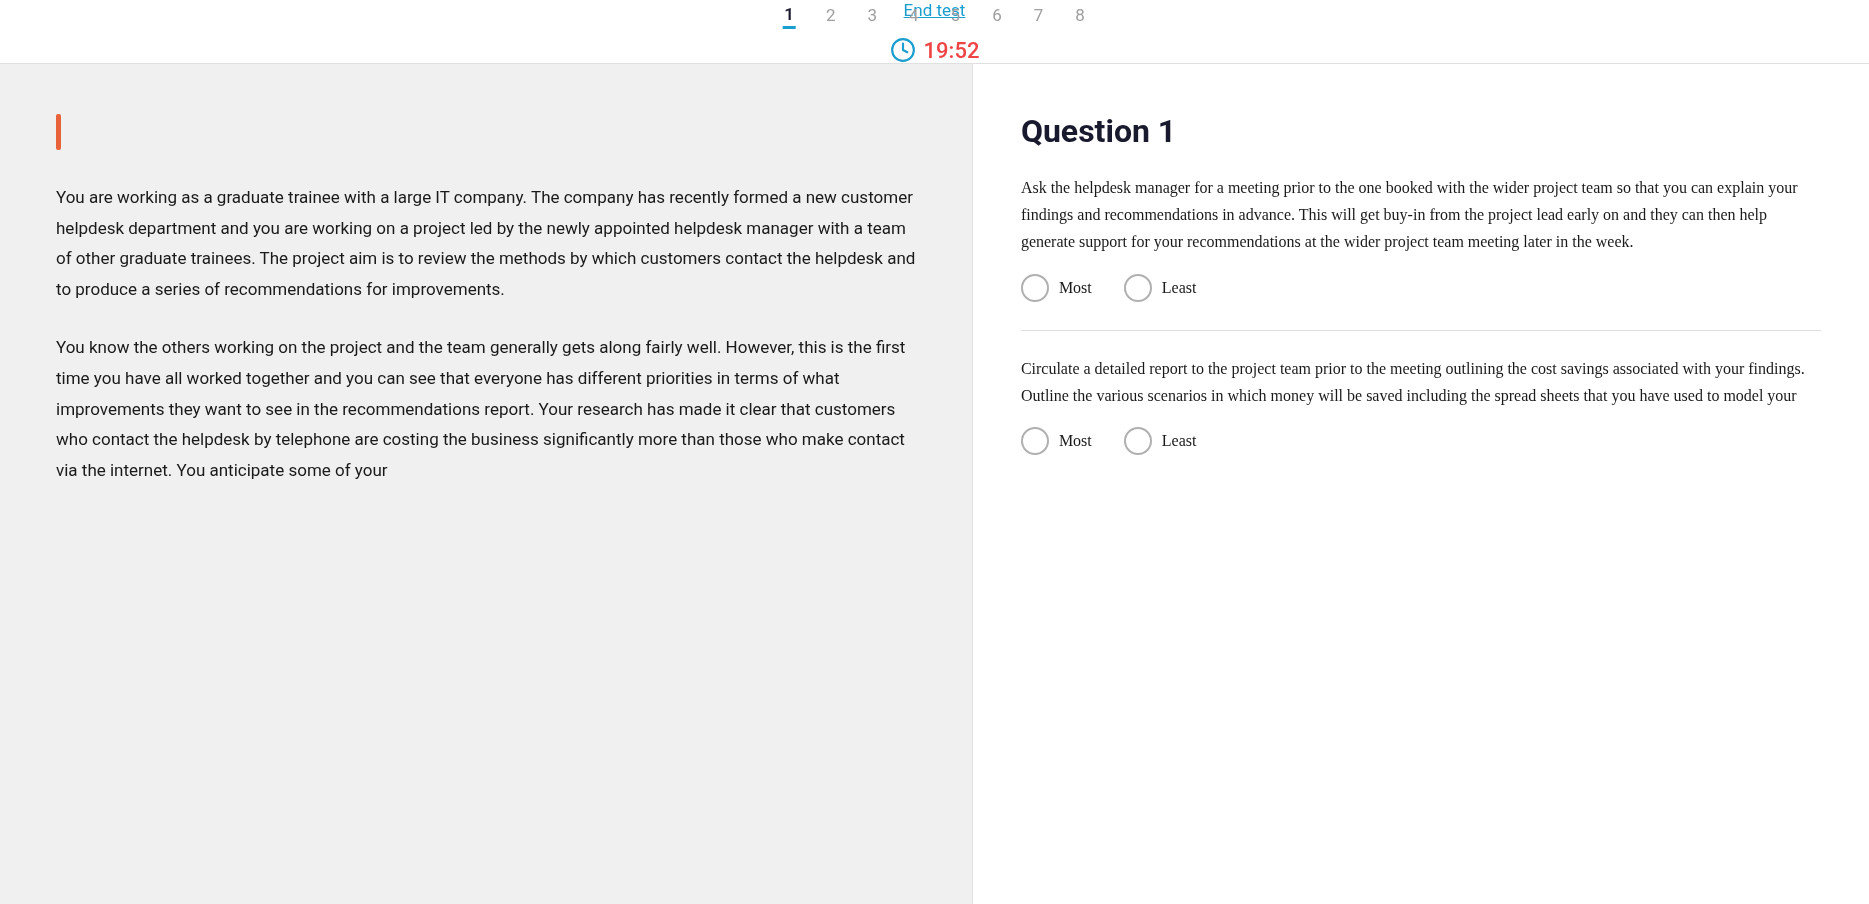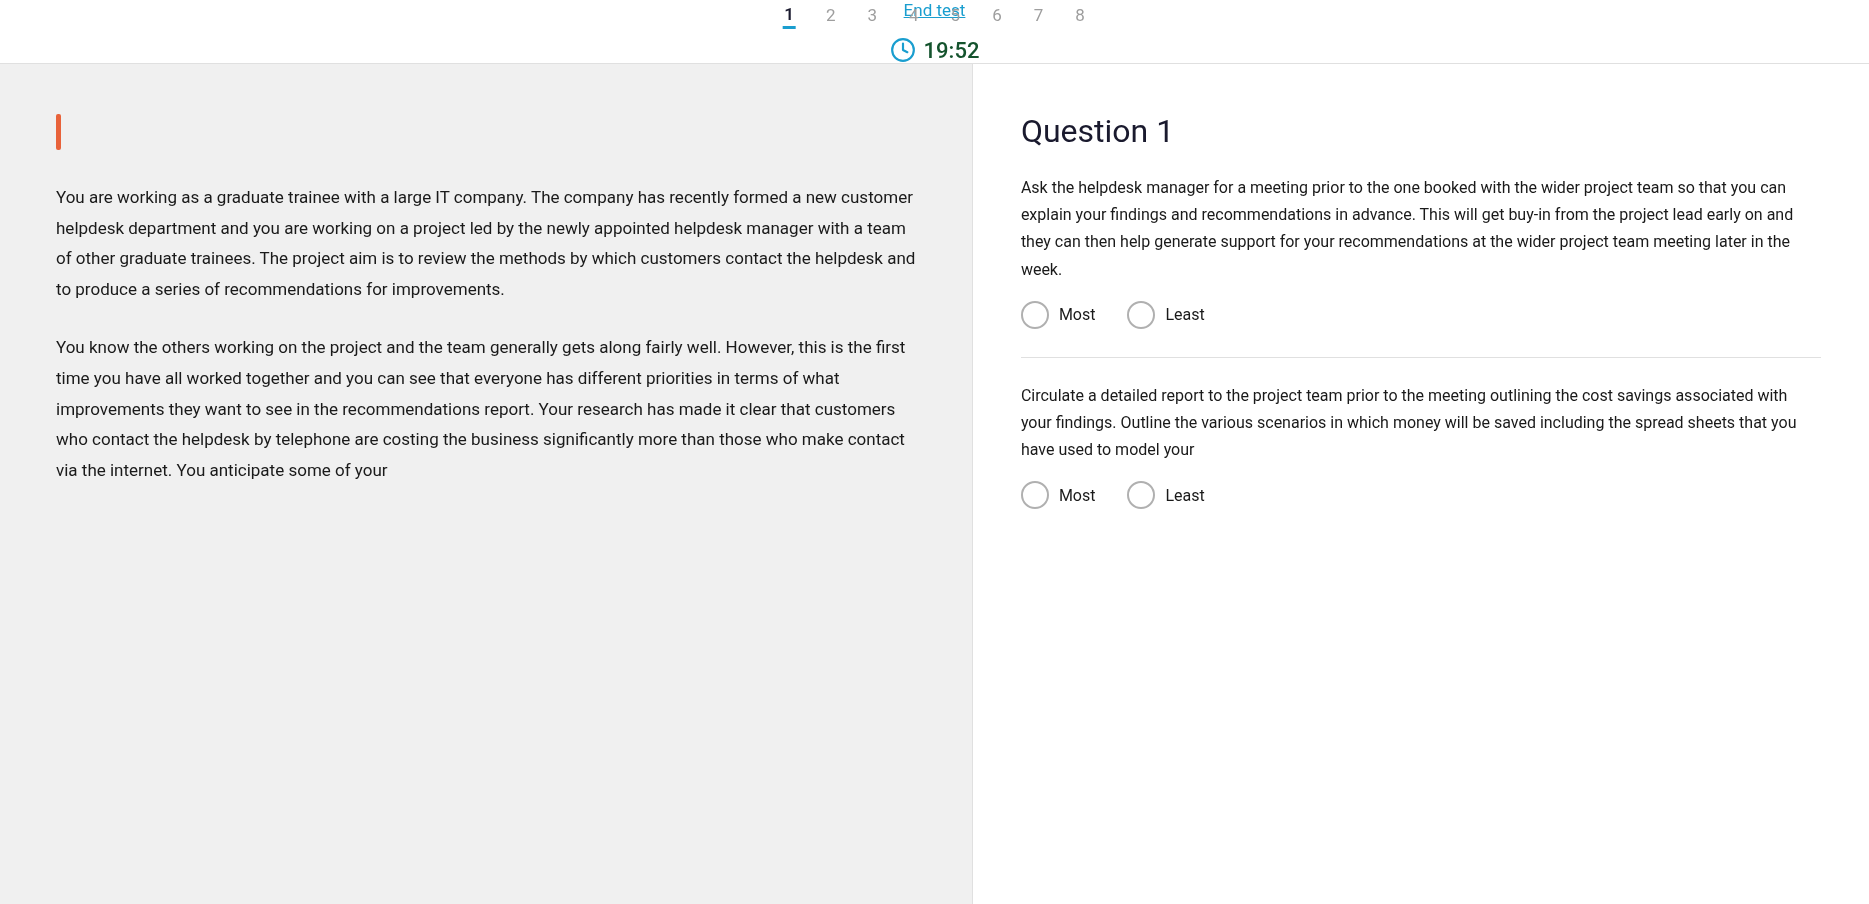--- a/index.html
+++ b/index.html
@@ -59,21 +59,21 @@
       border-bottom: 3px solid #1a9ecf;
       padding-bottom: 2px;
     }
 
     .timer {
       display: flex;
       align-items: center;
       gap: 8px;
       font-size: 22px;
       font-weight: 500;
-      color: #14532d;
+      color: #ef4444;
     }
 
     .timer-icon {
       width: 26px;
       height: 26px;
       color: #1a9ecf;
     }
 
     
     .main-container {
@@ -125,27 +125,28 @@
     .question-panel {
       width: 48%;
       background: #ffffff;
       padding: 48px 48px;
       overflow-y: auto;
       border-left: 1px solid #e0e0e0;
     }
 
     .question-title {
       font-size: 32px;
-      font-weight: 400;
+      font-weight: 700;
       color: #1a1a2e;
       margin-bottom: 24px;
     }
 
     .answer-option {
       margin-bottom: 28px;
+      font-family: Liberation Serif, serif;
     }
 
     .answer-text {
       font-size: 16px;
       color: #1a1a1a;
       line-height: 1.7;
       margin-bottom: 18px;
     }
 
     .radio-group {

